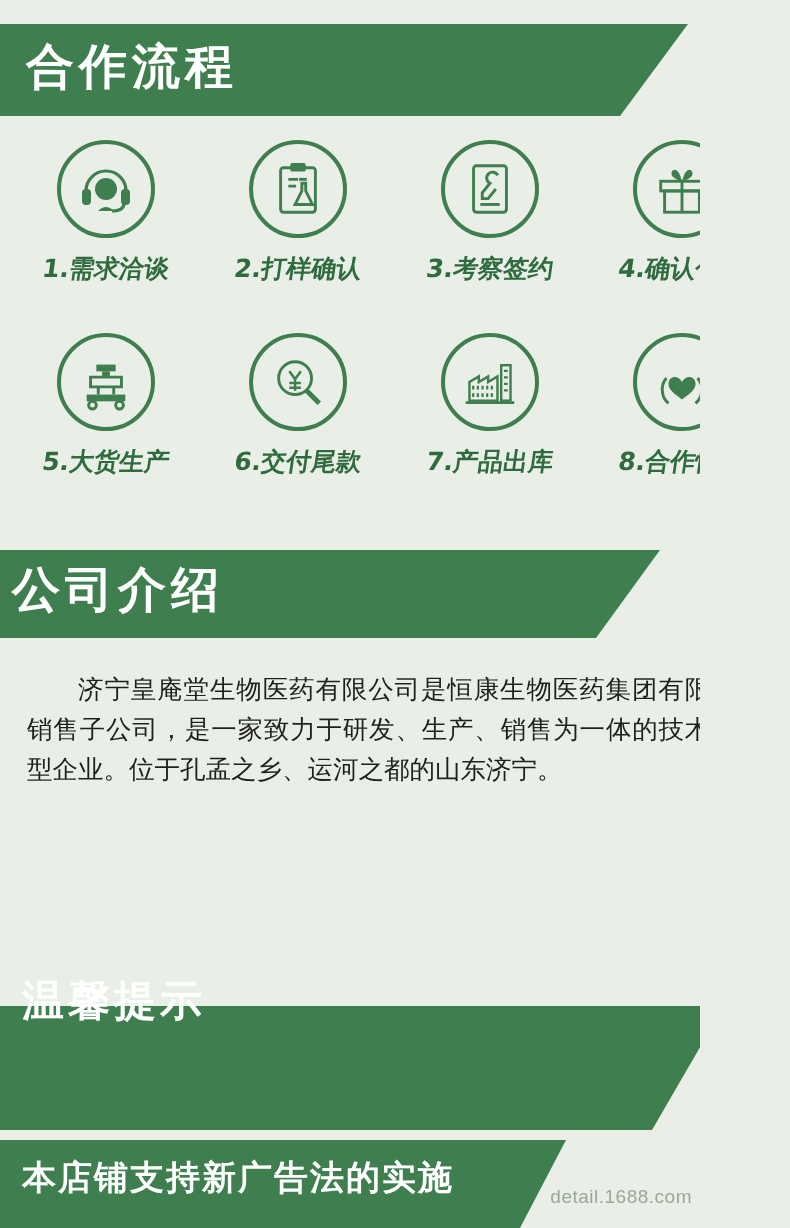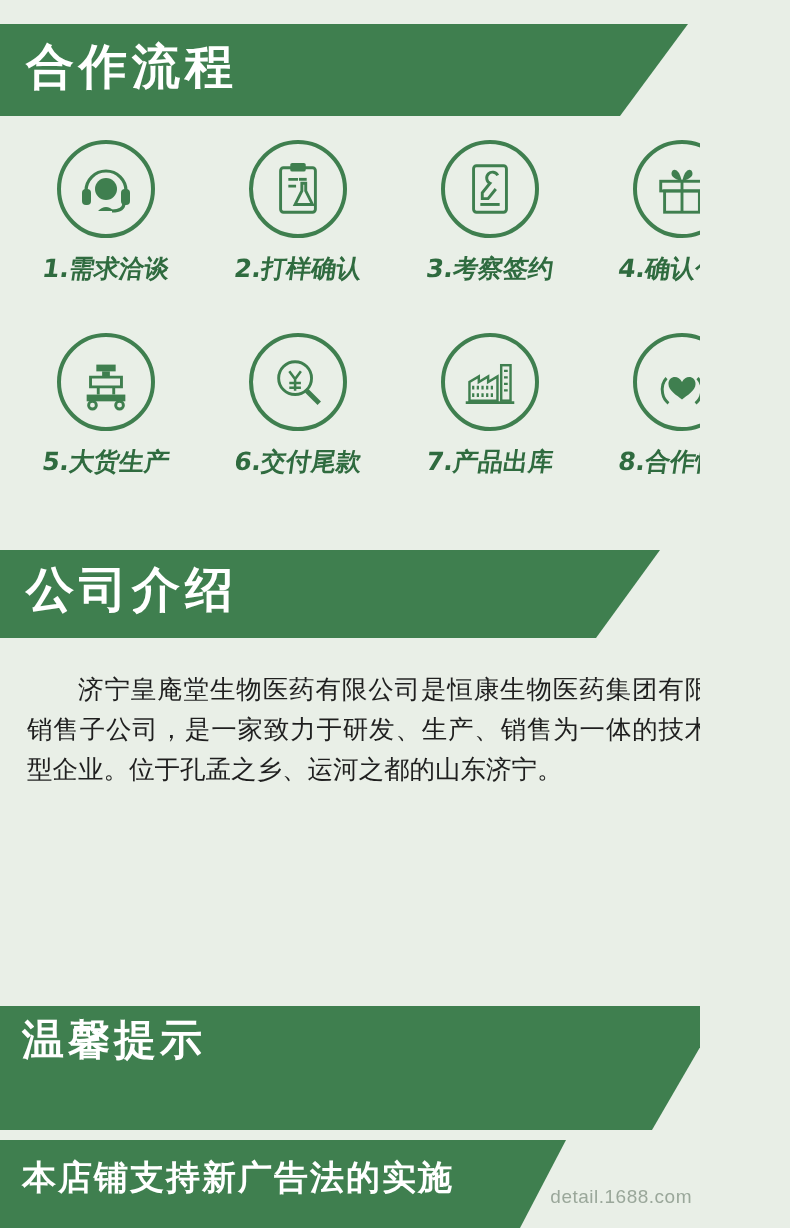--- a/index.html
+++ b/index.html
@@ -69,22 +69,22 @@
 
   .banner-text {
     position: absolute;
     color: #ffffff;
     font-weight: bold;
     font-family: "DejaVu Sans", sans-serif;
     white-space: nowrap;
     line-height: 1;
   }
   #process-title { left: 26px; top: 42px; font-size: 48px; letter-spacing: 5px; }
-  #company-title { left: 26px; top: 565px; font-size: 48px; letter-spacing: 5px; }
-  #tips-title    { left: 22px; top: 1019px; font-size: 42px; letter-spacing: 4px; }
+  #company-title { left: 12px; top: 565px; font-size: 48px; letter-spacing: 5px; }
+  #tips-title    { left: 22px; top: 980px; font-size: 42px; letter-spacing: 4px; }
   #tips-sub      { left: 22px; top: 1090px; font-size: 22px; letter-spacing: 1px; font-weight: bold; }
   #bottom-title  { left: 22px; top: 1160px; font-size: 34px; letter-spacing: 2px; }
 
   
   .steps {
     position: absolute;
     left: 0;
     top: 140px;
     width: 790px;
   }

